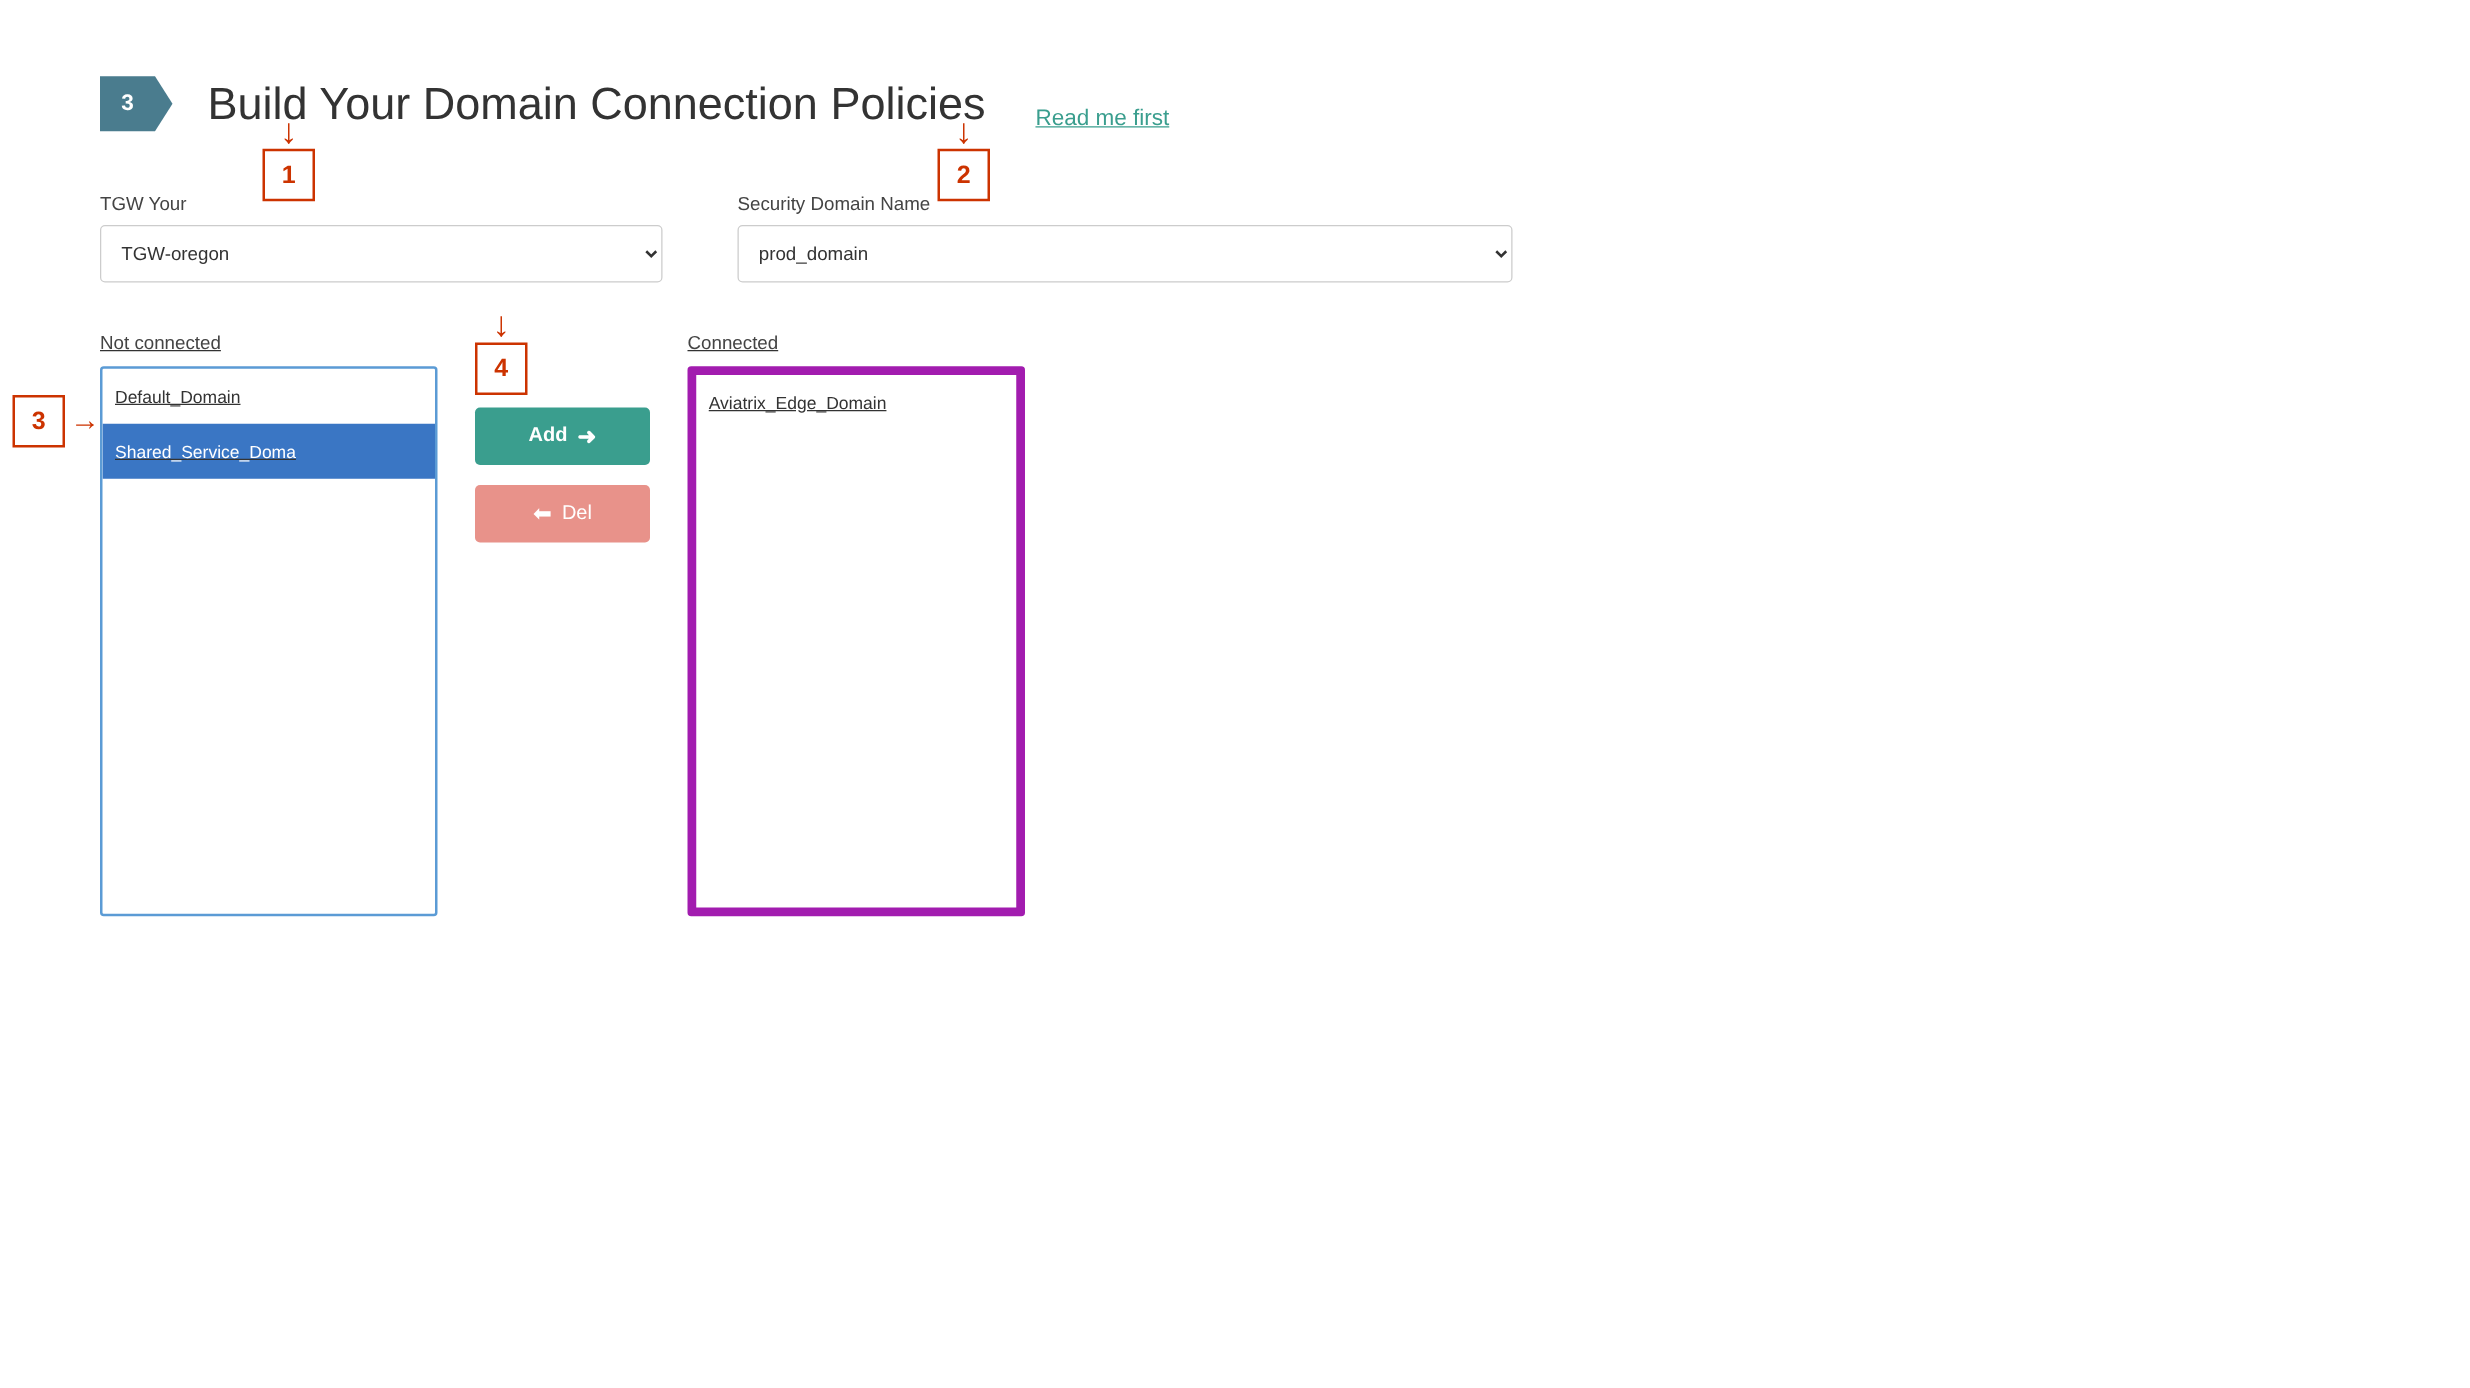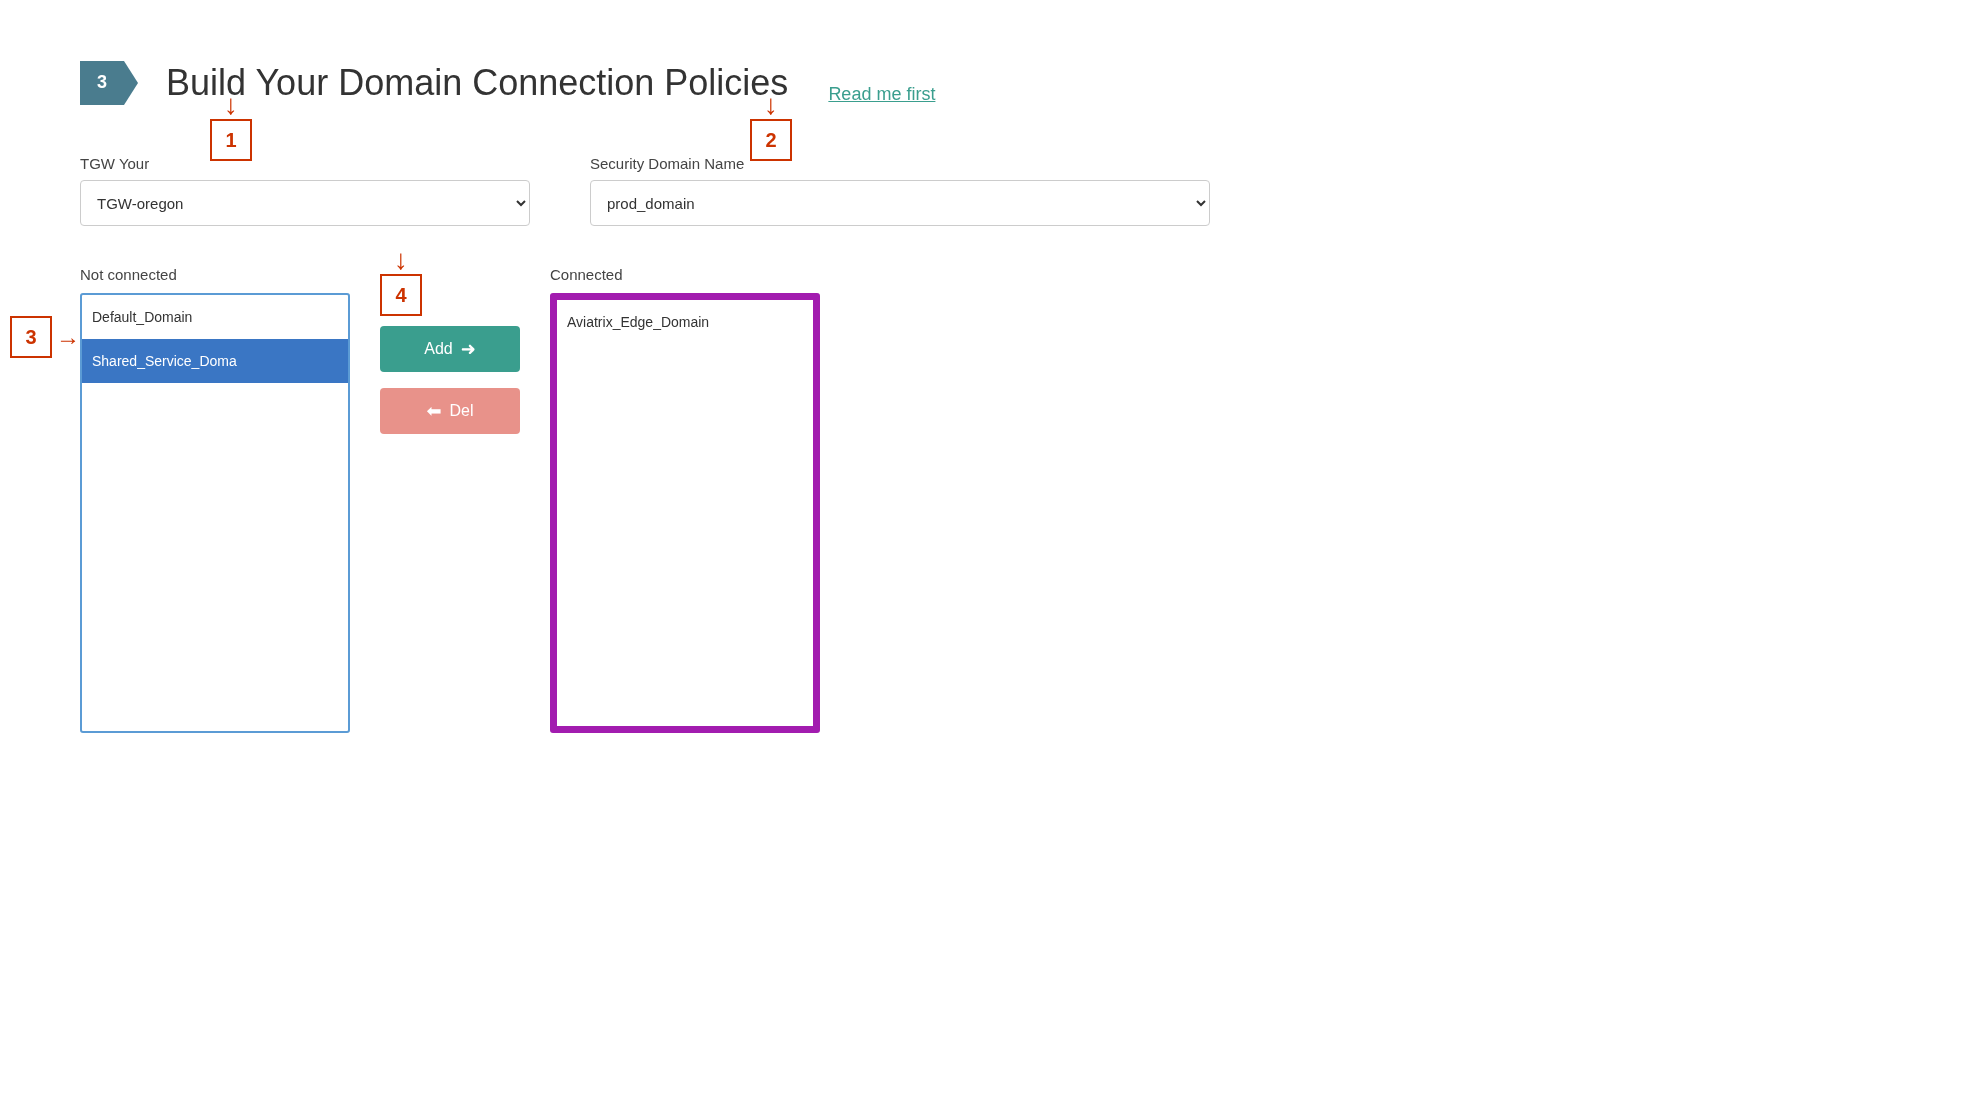--- a/index.html
+++ b/index.html
@@ -116,20 +116,21 @@
       display: flex;
       gap: 0;
       align-items: flex-start;
       margin-top: 10px;
       position: relative;
     }
     .list-column {
       display: flex;
       flex-direction: column;
       gap: 6px;
+      text-decoration: underline;
     }
     .list-label {
       font-size: 15px;
       color: #444;
       font-weight: 500;
       margin-bottom: 4px;
     }
     .domain-list {
       width: 270px;
       height: 440px;
@@ -179,20 +180,21 @@
       border: none;
       border-radius: 4px;
       width: 140px;
       height: 46px;
       font-size: 16px;
       cursor: pointer;
       display: flex;
       align-items: center;
       justify-content: center;
       gap: 8px;
+      font-weight: bold;
     }
     .btn-del {
       background: #e8928a;
       color: #fff;
       border: none;
       border-radius: 4px;
       width: 140px;
       height: 46px;
       font-size: 16px;
       cursor: pointer;

